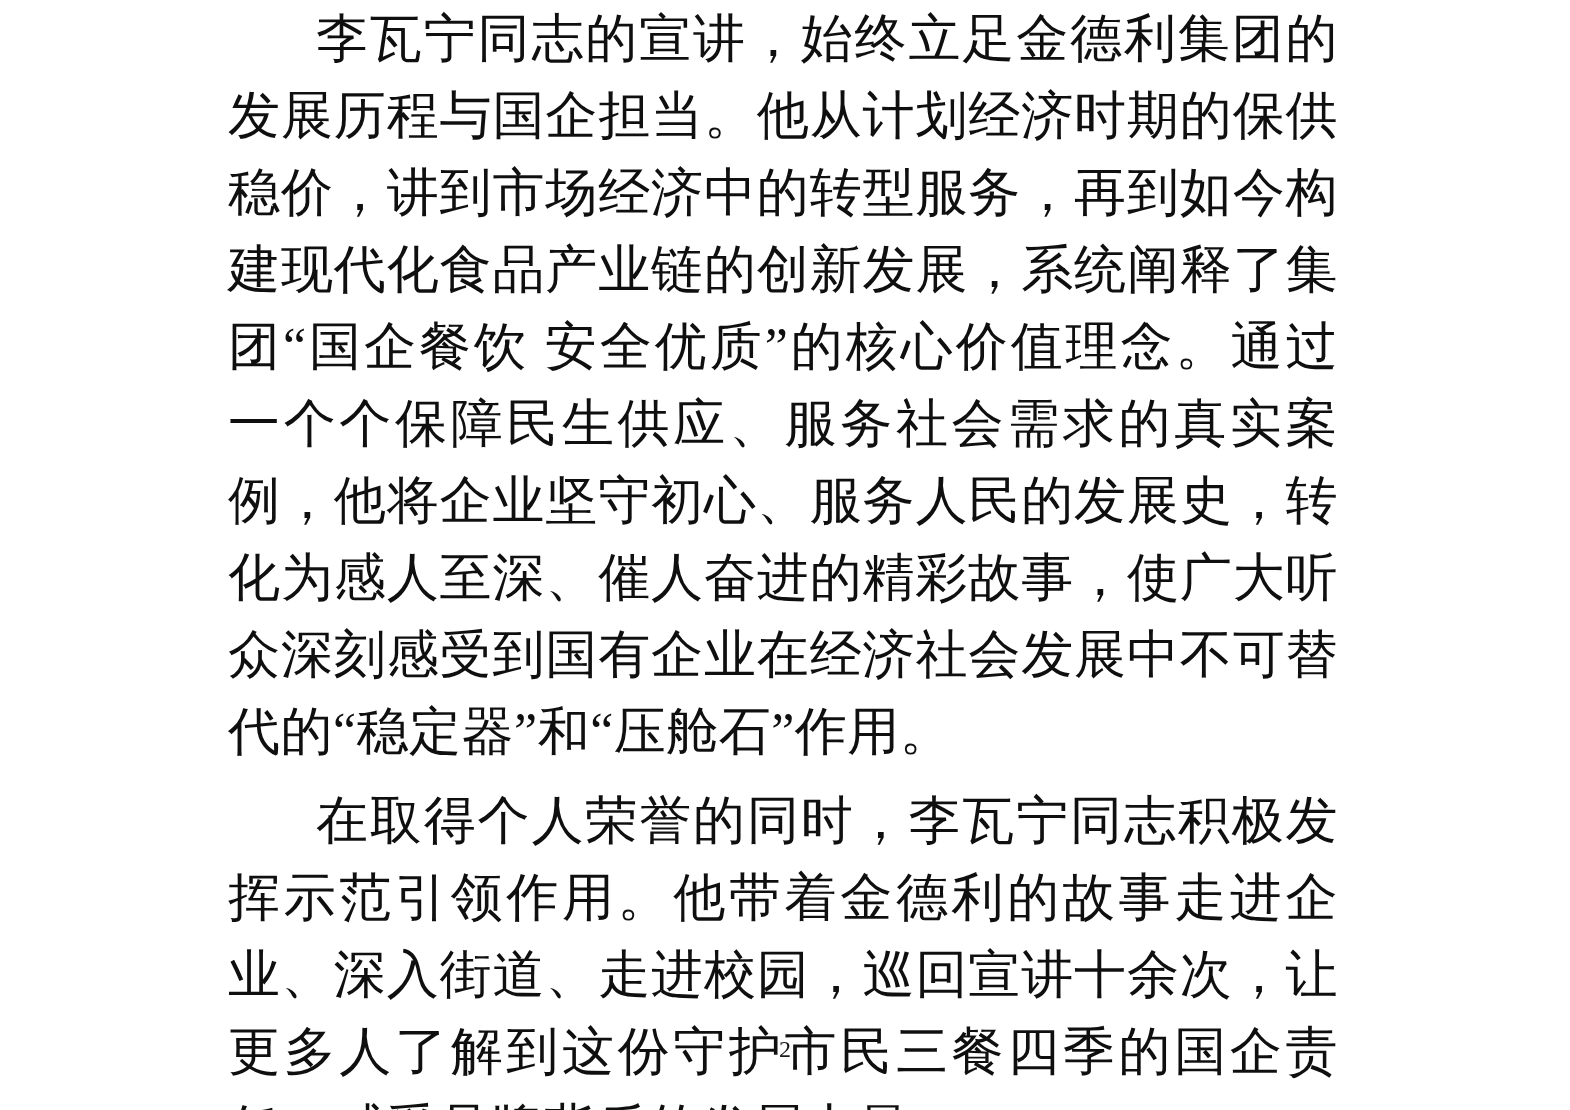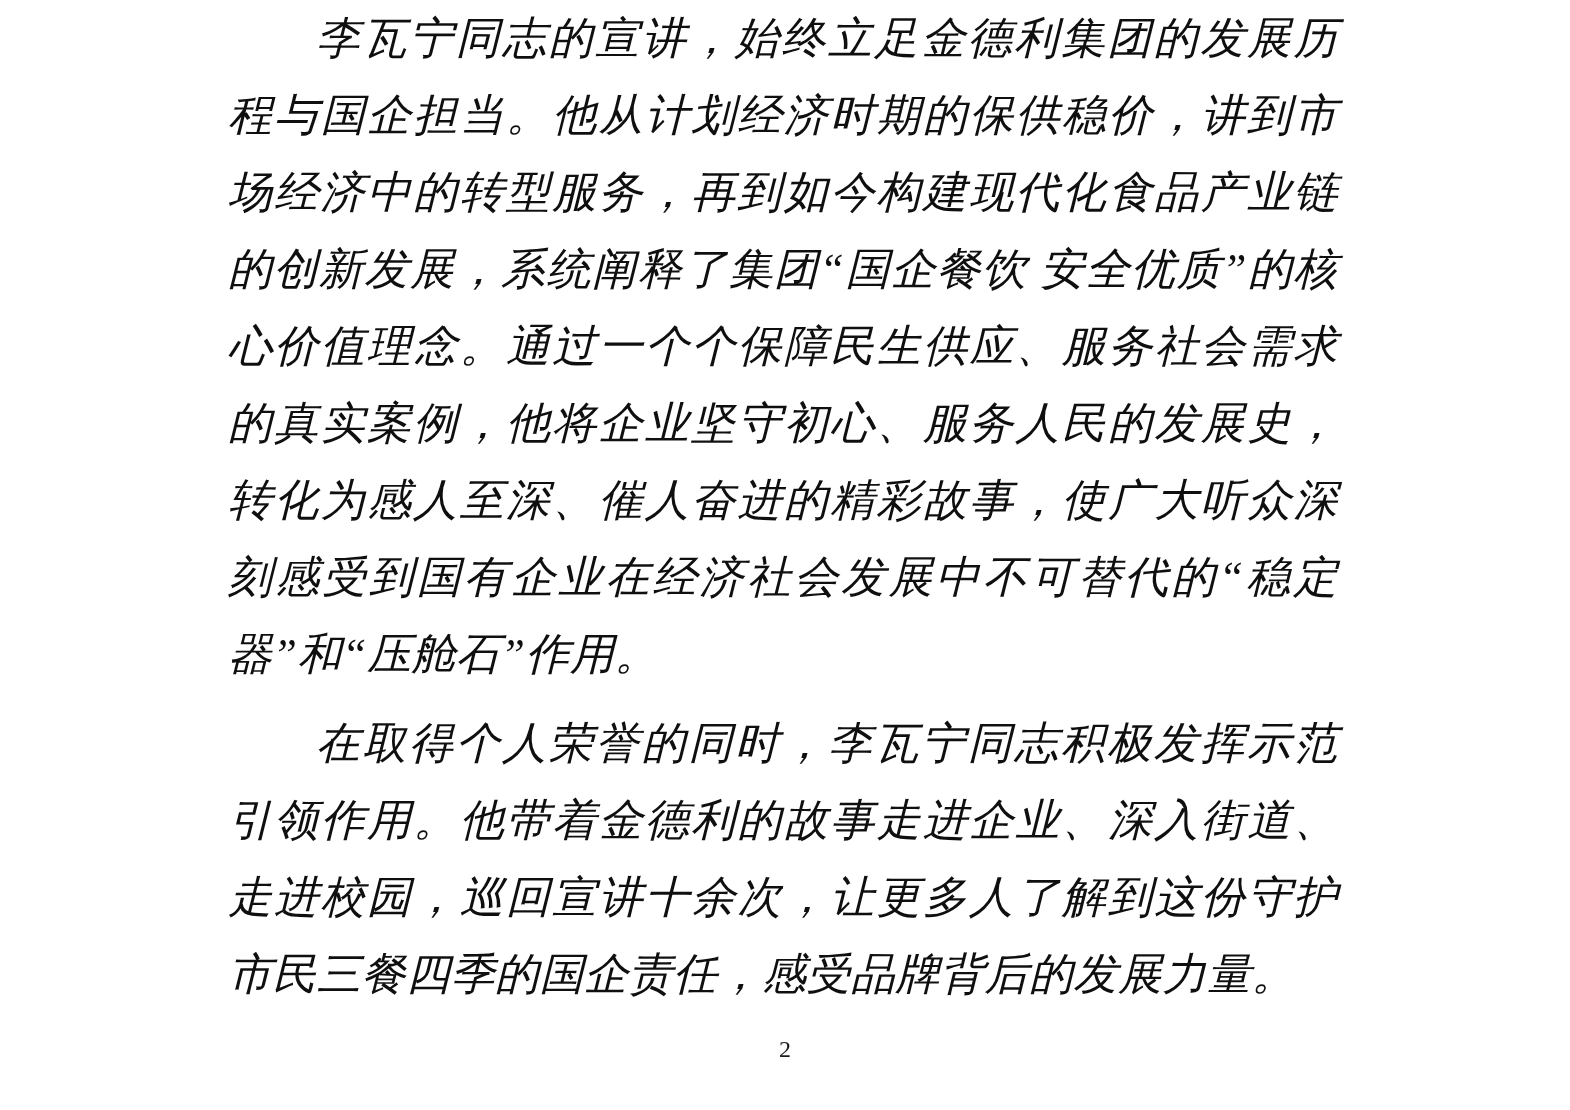--- a/index.html
+++ b/index.html
@@ -17,27 +17,26 @@
   }
   .body-area {
     position: absolute;
     left: 228px;
     top: 0px;
     width: 1110px;
   }
   .para {
     margin: 0;
     color: #0f0f0f;
-    font-size: 44px;
+    font-size: 52px;
     line-height: 77px;
     text-align: justify;
     text-justify: inter-character;
     text-indent: 88px;
     letter-spacing: 0.5px;
-    font-style: italic;
   }
   .para + .para {
     margin-top: 12px;
   }
   .page-number {
     position: absolute;
     left: 0;
     top: 1036px;
     width: 1570px;
     text-align: center;

